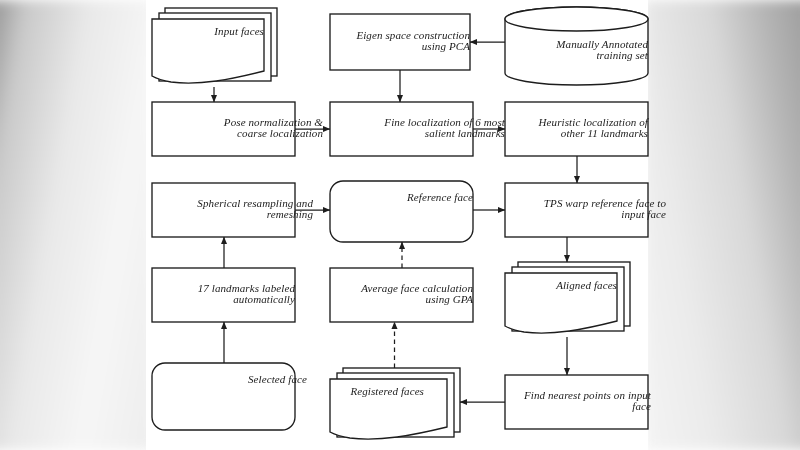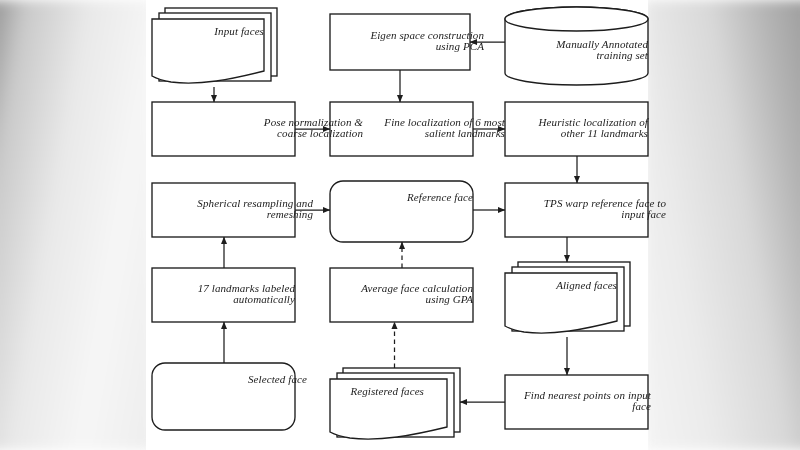--- a/index.html
+++ b/index.html
@@ -137,25 +137,25 @@
         <path d="M567,237 L567,262" marker-end="url(#ah)"></path>
         <path d="M224,363 L224,322" marker-end="url(#ah)"></path>
         <path d="M394.5,368 L394.5,322" marker-end="url(#ah)" stroke-dasharray="4.5,3.5"></path>
         <path d="M567,337 L567,375" marker-end="url(#ah)"></path>
         <path d="M505,402 L460,402" marker-end="url(#ah)"></path>
       </g>
   </svg>
 
   <div id="labels">
       <div class="node-label" style="left: 152px; top: 26px; width: 112px;">Input faces</div>
-      <div class="node-label" style="left: 344px; top: 29.6px; width: 140px;">Eigen space construction
+      <div class="node-label" style="left: 330px; top: 29.6px; width: 140px;">Eigen space construction
 using PCA</div>
       <div class="node-label" style="left: 505px; top: 38.6px; width: 143px;">Manually Annotated
 training set</div>
-      <div class="node-label" style="left: 152px; top: 116.6px; width: 171px; margin-left: 40px;">Pose normalization &amp;
+      <div class="node-label" style="left: 152px; top: 116.6px; width: 171px;">Pose normalization &amp;
 coarse localization</div>
       <div class="node-label" style="left: 330px; top: 116.6px; width: 143px; padding-left: 32px;">Fine localization of 6 most
 salient landmarks</div>
       <div class="node-label" style="left: 505px; top: 116.6px; width: 143px;">Heuristic localization of
 other 11 landmarks</div>
       <div class="node-label" style="left: 170px; top: 197.6px; width: 143px;">Spherical resampling and
 remeshing</div>
       <div class="node-label" style="left: 330px; top: 192px; width: 143px;">Reference face</div>
       <div class="node-label" style="left: 505px; top: 197.6px; width: 143px; padding-left: 18px;">TPS warp reference face to
 input face</div>

